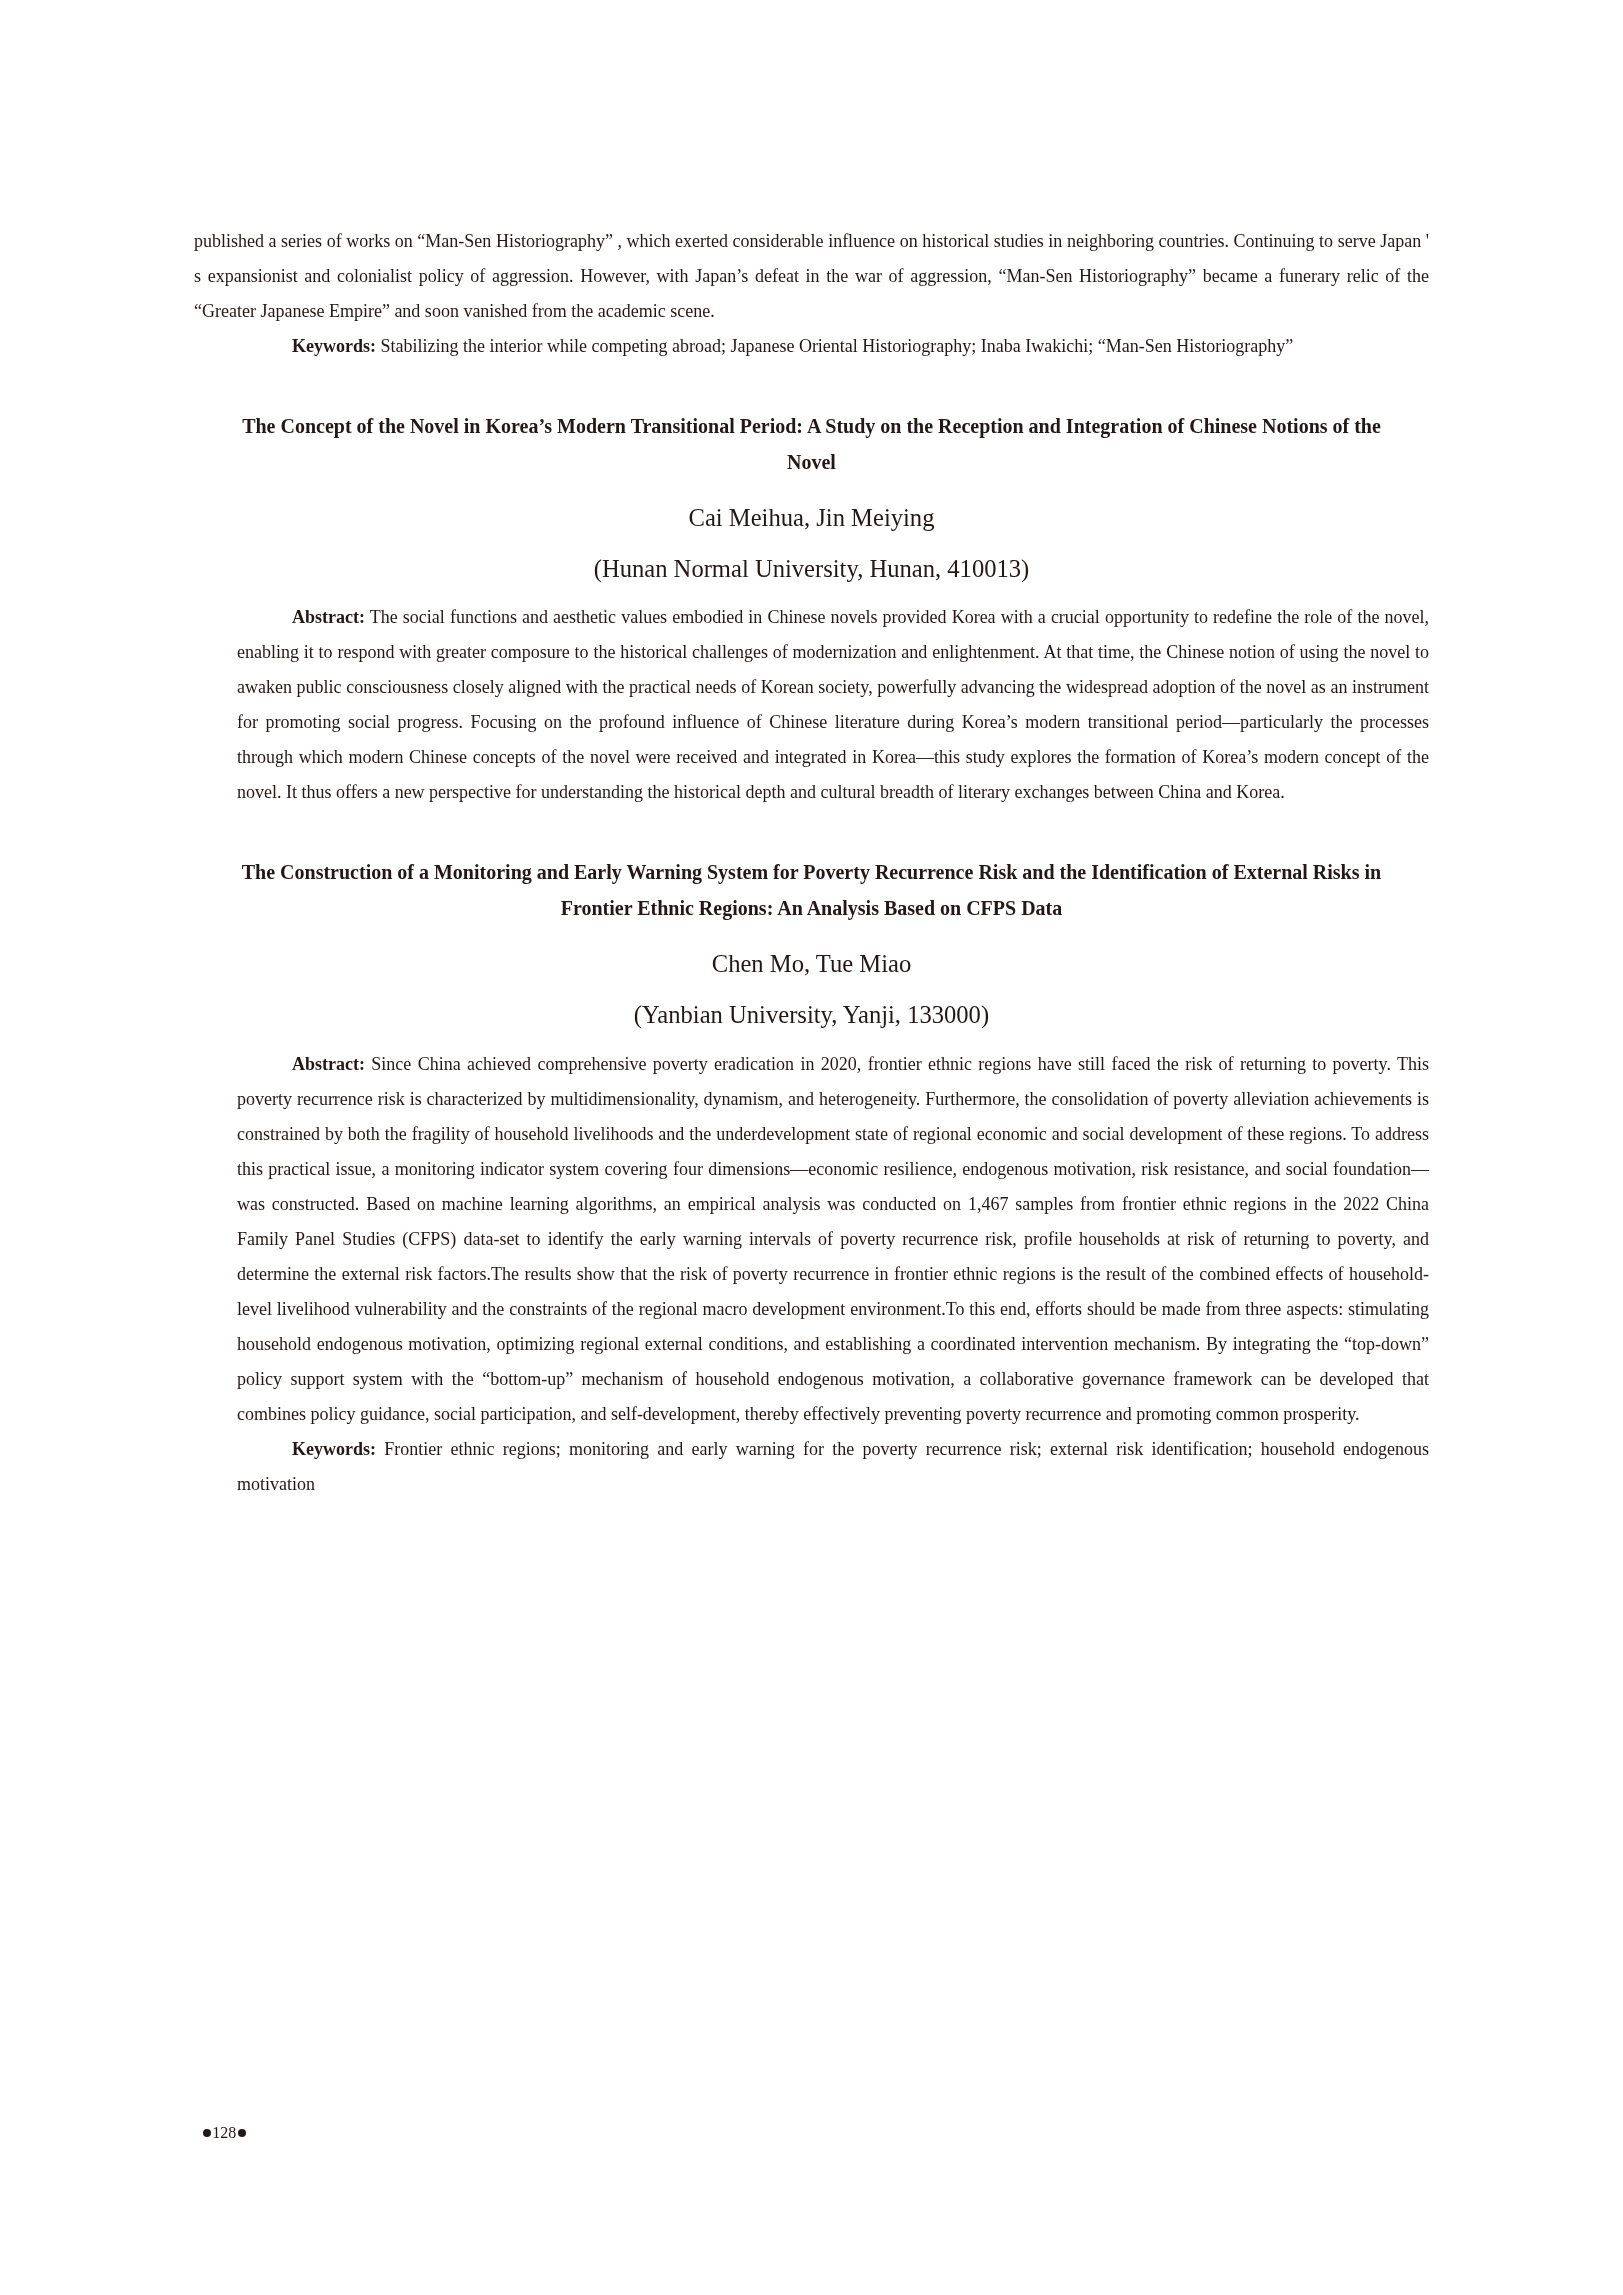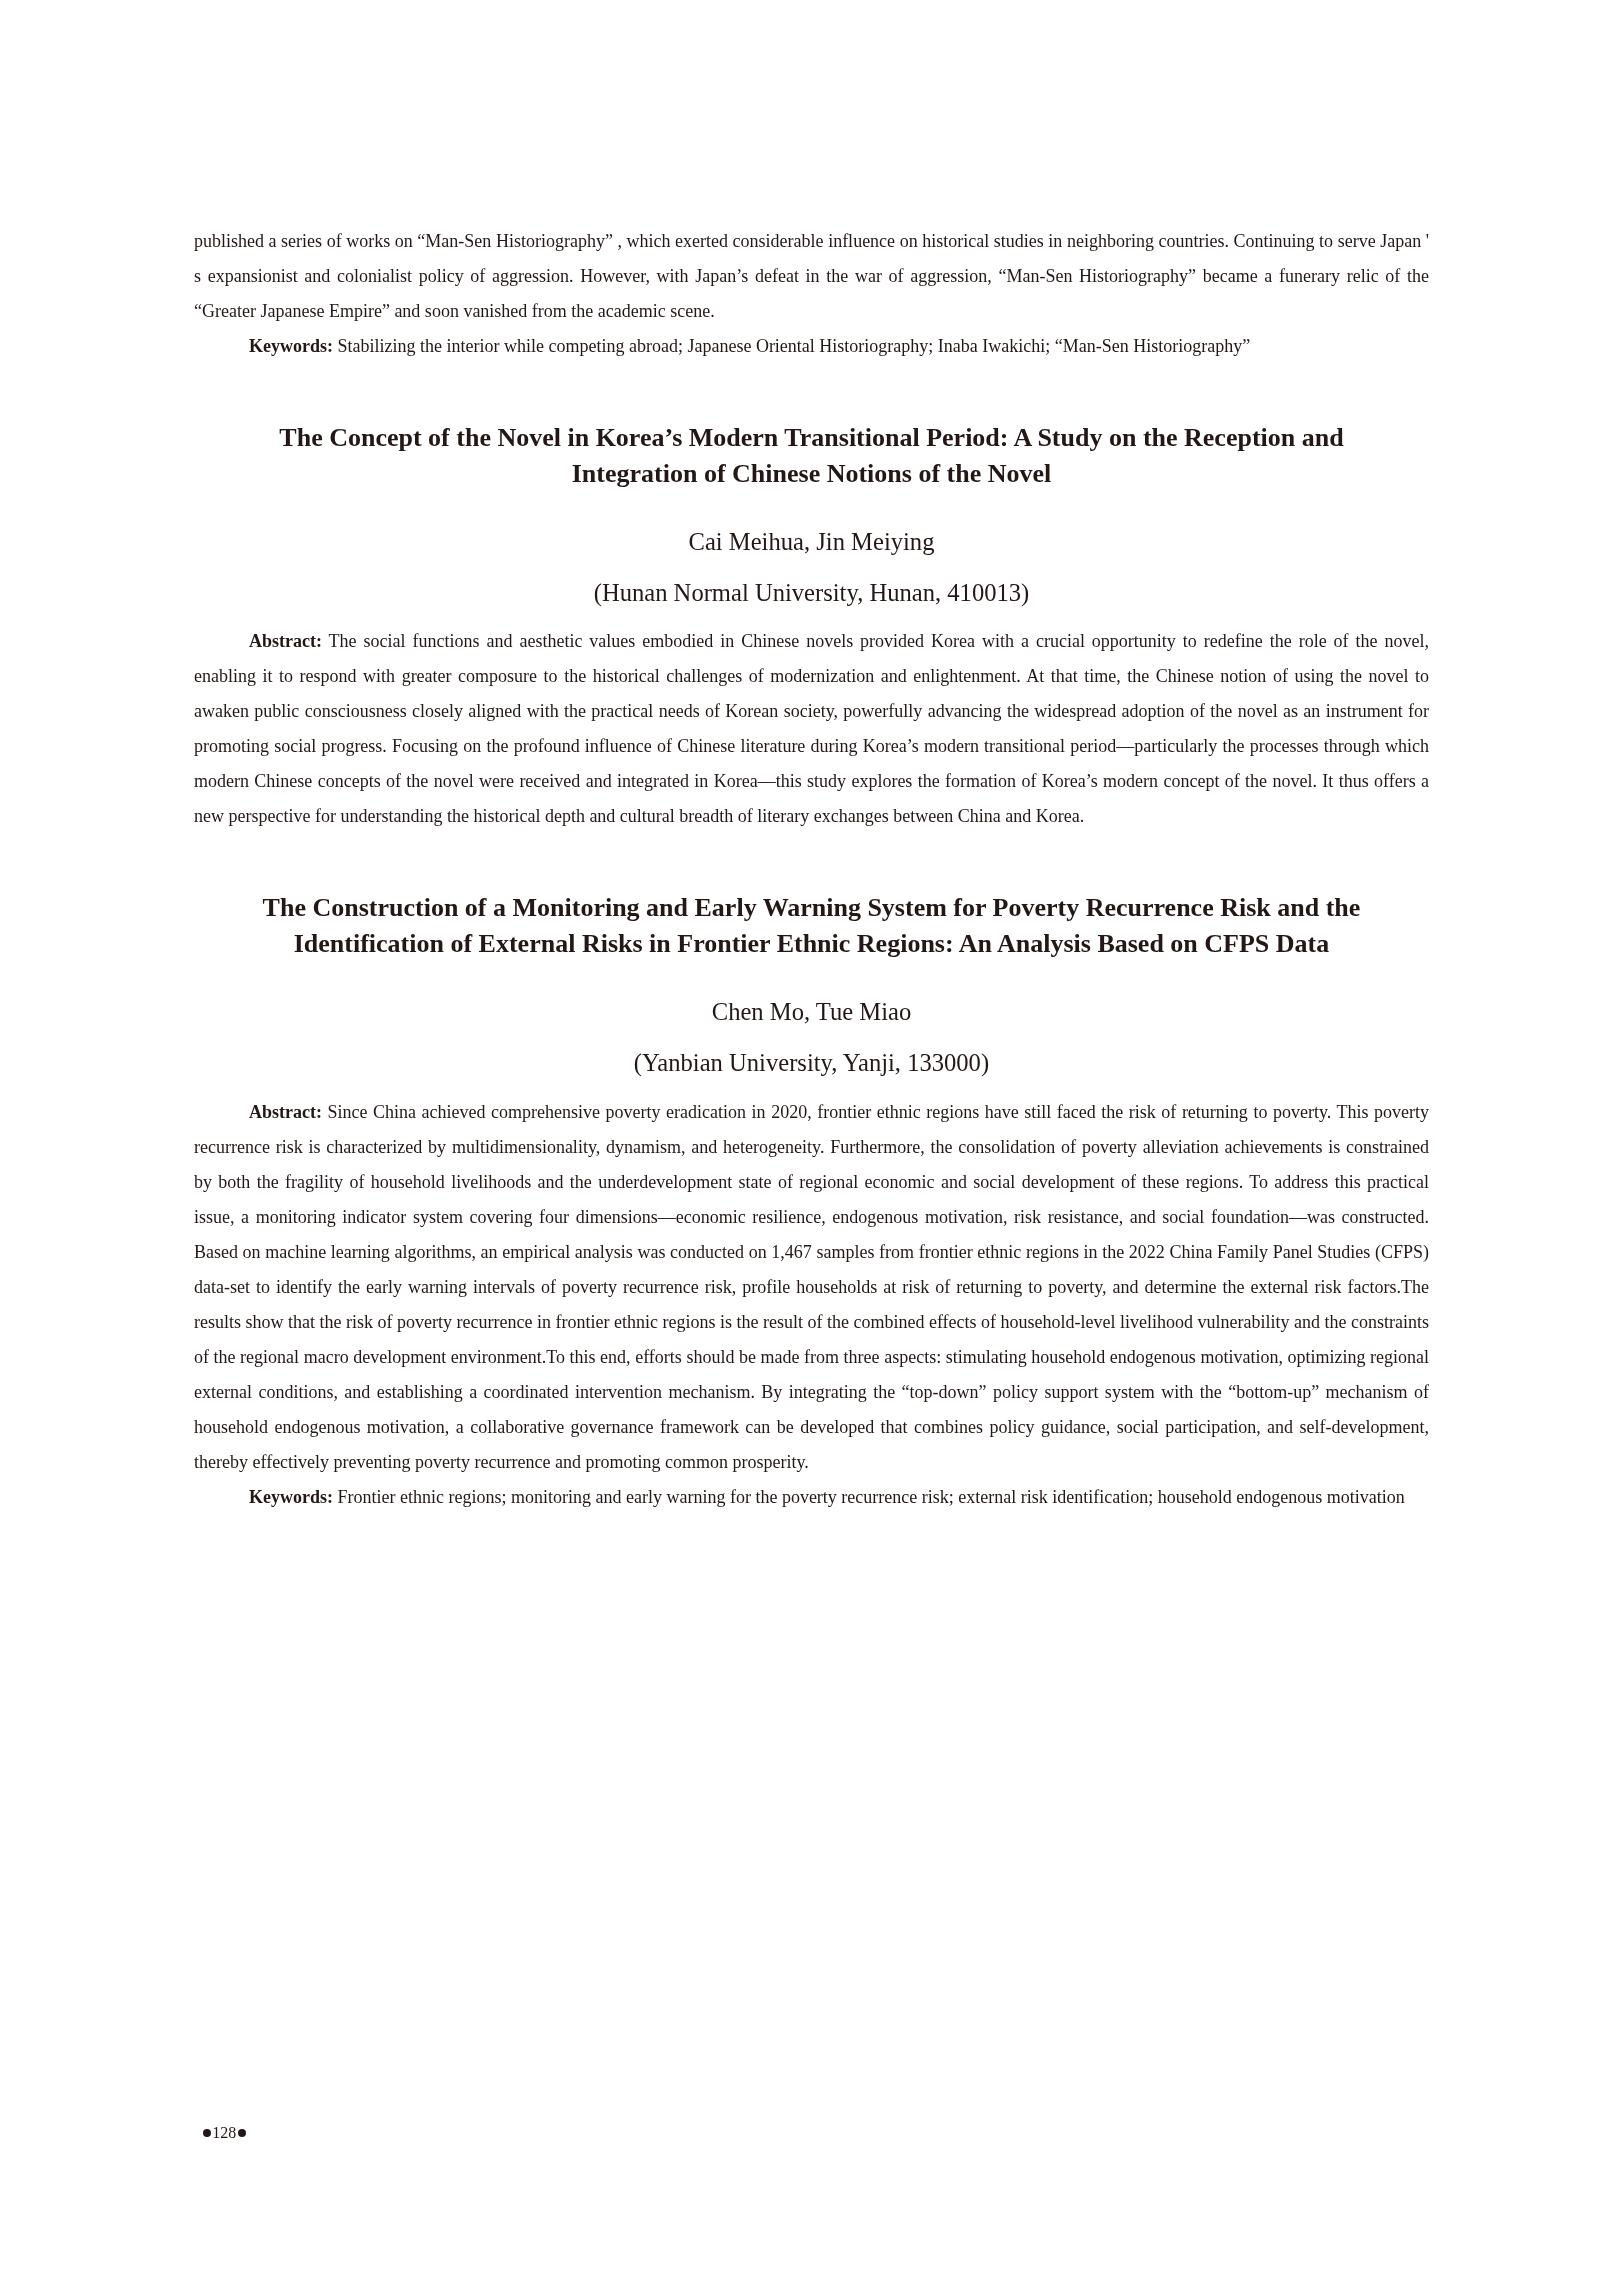--- a/index.html
+++ b/index.html
@@ -1,22 +1,22 @@
 <!DOCTYPE html>
 <html style="font-size:12.7px"><head>
 <meta charset="utf-8">
 <style>
   html, body { margin: 0; padding: 0; background: #ffffff; }
   body { width: 1623px; height: 2295px; position: relative; overflow: hidden;
          font-family: "Liberation Serif", "DejaVu Serif", serif; color: #231815; }
   .page { position: absolute; left: 194px; top: 224px; width: 1235px; }
   p { margin: 0; font-size: 18px; line-height: 35px; text-align: justify; text-align-last: left; }
-  .indent { text-indent: 55px; }
+  .indent { text-indent: 55px; margin-left: 43px; }
   .bold { font-weight: bold; }
-  .title { font-weight: bold; font-size: 26px; line-height: 36px; text-align: center; margin: 16px 32px; }
+  .title { font-weight: bold; font-size: 20px; line-height: 36px; text-align: center; margin: 4px 32px; }
   .center { text-align: left; text-align-last: center; font-size: 24.6px; line-height: 35px; }
   .sec-gap { height: 40px; }
   .gap-author { height: 16px; }
   .gap-affil { height: 16px; }
   .gap-abs { height: 14.3px; }
   .pagenum { position: absolute; left: 201px; top: 2124px; font-size: 16px; letter-spacing: 0; }
   .pagenum .dot { display: inline-block; width: 8px; height: 8px; background: #231815; border-radius: 50%; vertical-align: middle; margin: 0 1.6px 3.2px 1.6px; }
 </style>
 </head>
 <body>

